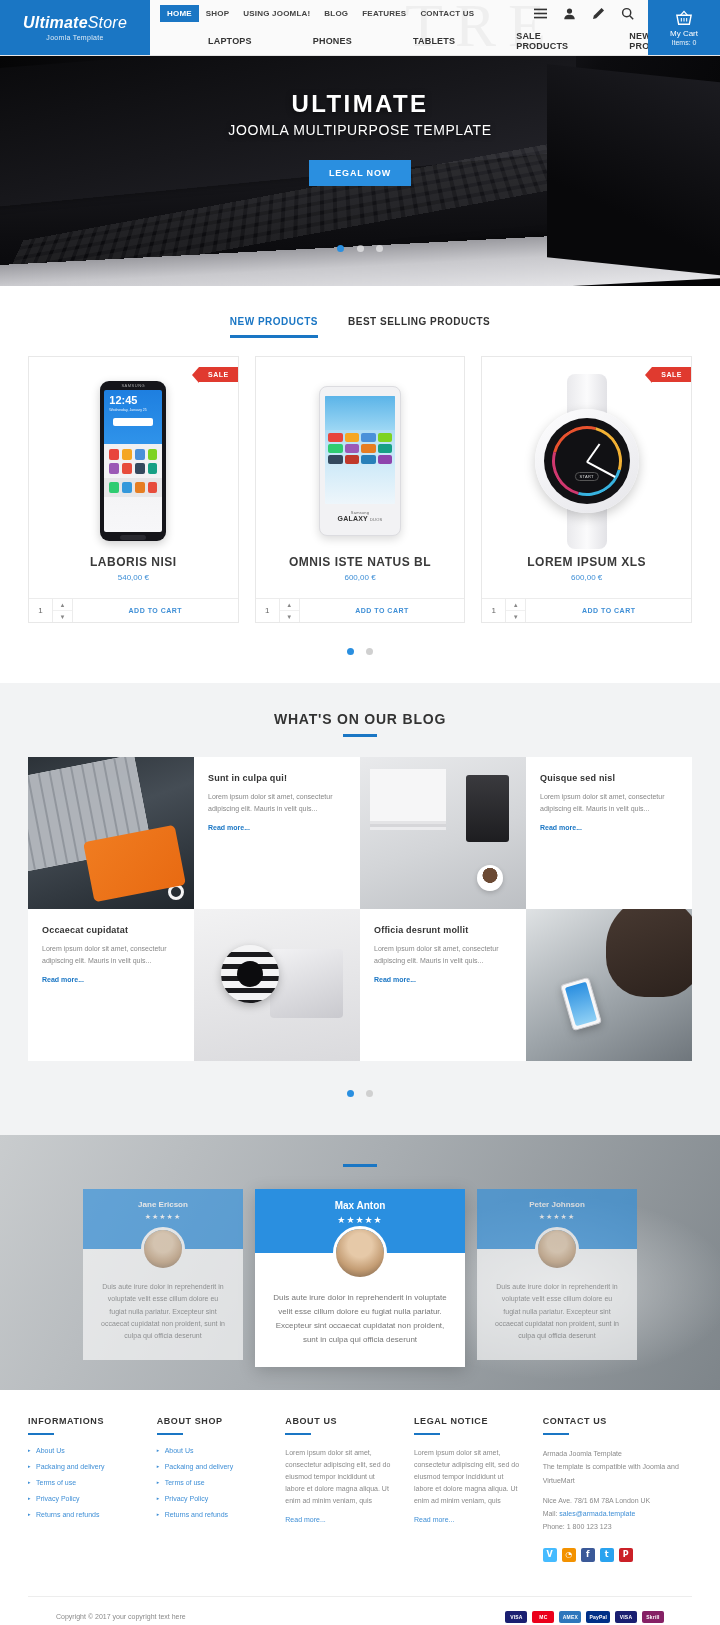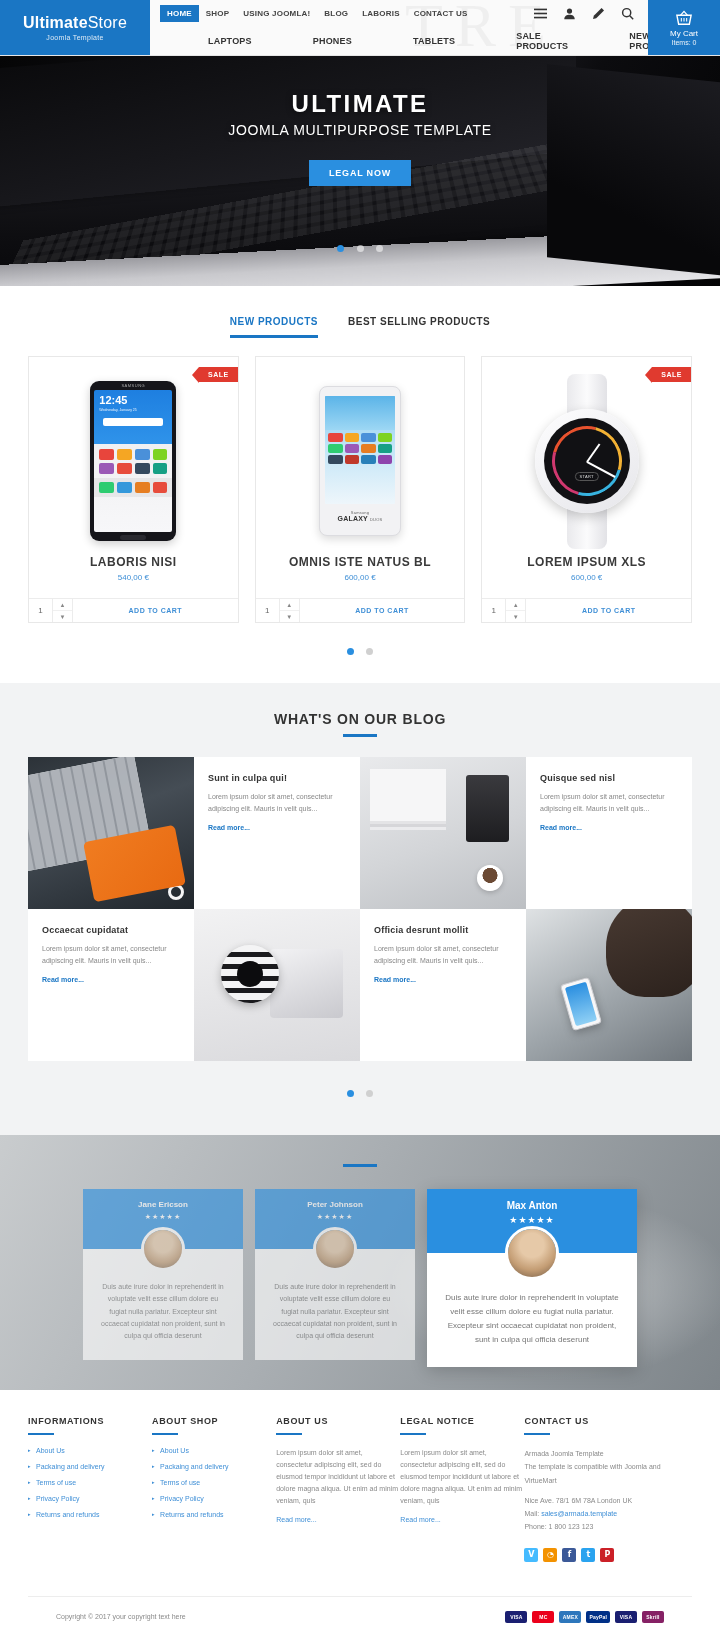--- a/index.html
+++ b/index.html
@@ -9,21 +9,21 @@
     background: #fff; color: #444; overflow: hidden;
   }
   .page { width: 720px; position: relative; }
 
   
   .header { display: flex; height: 56px; background: #fff; position: relative;
             border-bottom: 1px solid #e6e6e6; }
   .logo-box { width: 150px; background: #1a76c4; color: #fff;
               display: flex; flex-direction: column; align-items: center;
               justify-content: center; flex: none; }
-  .logo-main { font-size: 16px; letter-spacing: .2px; line-height: 1; }
+  .logo-main { font-size: 16px; letter-spacing: .2px; line-height: 1; font-style: italic; }
   .logo-main b { font-weight: 700; }
   .logo-main span { font-weight: 300; }
   .logo-sub { font-size: 7px; margin-top: 3px; opacity: .85; letter-spacing: .3px; }
   .nav-wrap { flex: 1; display: flex; flex-direction: column;
               background: #fafafa; position: relative; overflow: hidden; }
   .ghost { position: absolute; right: 90px; top: -10px; font-size: 62px;
            color: rgba(0,0,0,.045); font-family: "Liberation Serif", serif;
            letter-spacing: 12px; pointer-events: none; }
   .nav-top { display: flex; align-items: center; height: 28px;
              padding-left: 10px; position: relative; z-index: 2; }
@@ -114,21 +114,21 @@
          font-size: 8px; color: #666; border-right: 1px solid #ececec; }
   .spin { width: 20px; display: flex; flex-direction: column;
           border-right: 1px solid #ececec; }
   .spin span { flex: 1; display: flex; align-items: center; justify-content: center;
                font-size: 6px; color: #888; }
   .spin span:first-child { border-bottom: 1px solid #f0f0f0; }
   .atc { flex: 1; display: flex; align-items: center; justify-content: center;
          font-size: 7px; font-weight: 700; color: #3f8fd6; letter-spacing: .5px; }
 
   
-  .phone { width: 86px; height: 160px; background: #15151a; border-radius: 9px;
+  .phone { width: 66px; height: 160px; background: #15151a; border-radius: 9px;
            padding: 9px 4px; position: relative; box-shadow: 0 3px 10px rgba(0,0,0,.2); }
   .phone .brand { position: absolute; top: 2px; left: 0; right: 0; text-align: center;
                   font-size: 4px; color: #aaa; letter-spacing: .5px; }
   .screen { width: 100%; height: 100%; border-radius: 2px; overflow: hidden;
             background: linear-gradient(180deg,#1e7fe0 0%, #2f93ea 38%, #f0f0f2 38%, #f7f7f9 100%); }
   .scr-top { height: 38%; padding: 5px 5px 0; color: #fff; }
   .scr-time { font-size: 11px; font-weight: 700; line-height: 1; }
   .scr-date { font-size: 3.5px; margin-top: 2px; opacity: .9; }
   .scr-search { margin: 6px 4px 0; height: 8px; background: #fff; border-radius: 2px; }
   .grid { display: grid; grid-template-columns: repeat(4,1fr); gap: 3px;
@@ -259,21 +259,21 @@
              overflow: hidden; background: #c8b49c; }
   .tcard.mid .tavatar { width: 54px; height: 54px; bottom: -27px; }
   .face-a { width: 100%; height: 100%;
             background: radial-gradient(circle at 50% 34%, #e6c9a8 30%, #c49d74 62%, #6c5642 100%); }
   .tbody { padding: 32px 16px 18px; font-size: 7px; color: #777; line-height: 1.75;
            text-align: center; }
   .tcard.mid .tbody { font-size: 8px; padding: 38px 18px 20px; }
 
   
   .footer { background: #fff; padding: 26px 28px 0; }
-  .fgrid { display: flex; }
+  .fgrid { display: flex; gap: 18px; }
   .fcol { flex: 1; }
   .fcol.wide { flex: 1.35; }
   .ftitle { font-size: 9px; font-weight: 700; color: #333; letter-spacing: .6px; }
   .frule { width: 26px; height: 2px; background: #1a76c4; margin: 7px 0 12px; }
   .flink { display: block; font-size: 7px; color: #3f8fd6; margin-bottom: 9px;
            text-decoration: none; position: relative; padding-left: 8px; }
   .flink:before { content: "\25B8"; position: absolute; left: 0; top: 0;
                   font-size: 5px; color: #3f8fd6; }
   .ftext { font-size: 7px; color: #8a8a8a; line-height: 1.7; }
   .fmore { display: inline-block; font-size: 7px; color: #3f8fd6; margin-top: 10px; }
@@ -302,21 +302,21 @@
       <div class="logo-main"><b>Ultimate</b><span>Store</span></div>
       <div class="logo-sub">Joomla Template</div>
     </div>
     <div class="nav-wrap">
       <div class="ghost">TRE</div>
       <div class="nav-top">
         <a class="active">HOME</a>
         <a>SHOP</a>
         <a>USING JOOMLA!</a>
         <a>BLOG</a>
-        <a>LABORIS</a>
+        <a>FEATURES</a>
         <a>CONTACT US</a>
         <div class="nav-icons">
           <svg class="ic" viewBox="0 0 16 16">
               <rect y="2" width="16" height="2" fill="#333"></rect>
               <rect y="7" width="16" height="2" fill="#333"></rect>
               <rect y="12" width="16" height="2" fill="#333"></rect>
             </svg>
           <svg class="ic" viewBox="0 0 16 16">
               <circle cx="8" cy="5" r="3.2" fill="#333"></circle>
               <path d="M1.6 15c0-3.6 2.9-5.4 6.4-5.4S14.4 11.4 14.4 15z" fill="#333"></path>
@@ -564,34 +564,34 @@
           <div class="thead">
             <div class="tname">Jane Ericson</div>
             <div class="stars">★★★★★</div>
             <div class="tavatar">
                 <div class="face-a"></div>
               </div>
           </div>
           <div class="tbody">Duis aute irure dolor in reprehenderit in voluptate velit esse cillum dolore eu fugiat nulla pariatur. Excepteur sint occaecat cupidatat non proident, sunt in culpa qui officia deserunt</div>
         </div>
 
+        <div class="tcard mid">
+          <div class="thead">
+            <div class="tname">Max Anton</div>
+            <div class="stars">★★★★★</div>
+            <div class="tavatar">
+                <div class="face-a"></div>
+              </div>
+          </div>
+          <div class="tbody">Duis aute irure dolor in reprehenderit in voluptate velit esse cillum dolore eu fugiat nulla pariatur. Excepteur sint occaecat cupidatat non proident, sunt in culpa qui officia deserunt</div>
+        </div>
+
         <div class="tcard">
           <div class="thead">
             <div class="tname">Peter Johnson</div>
-            <div class="stars">★★★★★</div>
-            <div class="tavatar">
-                <div class="face-a"></div>
-              </div>
-          </div>
-          <div class="tbody">Duis aute irure dolor in reprehenderit in voluptate velit esse cillum dolore eu fugiat nulla pariatur. Excepteur sint occaecat cupidatat non proident, sunt in culpa qui officia deserunt</div>
-        </div>
-
-        <div class="tcard mid">
-          <div class="thead">
-            <div class="tname">Max Anton</div>
             <div class="stars">★★★★★</div>
             <div class="tavatar">
                 <div class="face-a"></div>
               </div>
           </div>
           <div class="tbody">Duis aute irure dolor in reprehenderit in voluptate velit esse cillum dolore eu fugiat nulla pariatur. Excepteur sint occaecat cupidatat non proident, sunt in culpa qui officia deserunt</div>
         </div>
       </div>
     </div>
   </div>

